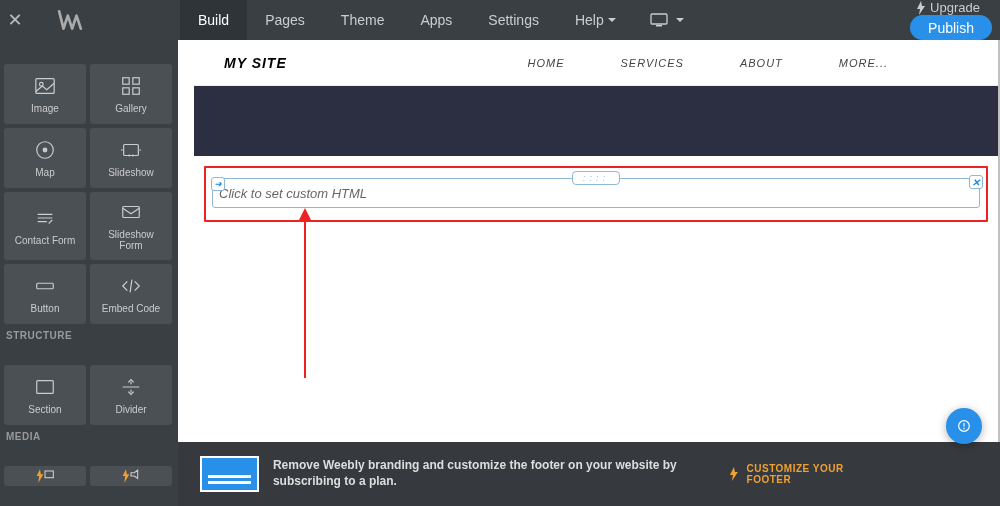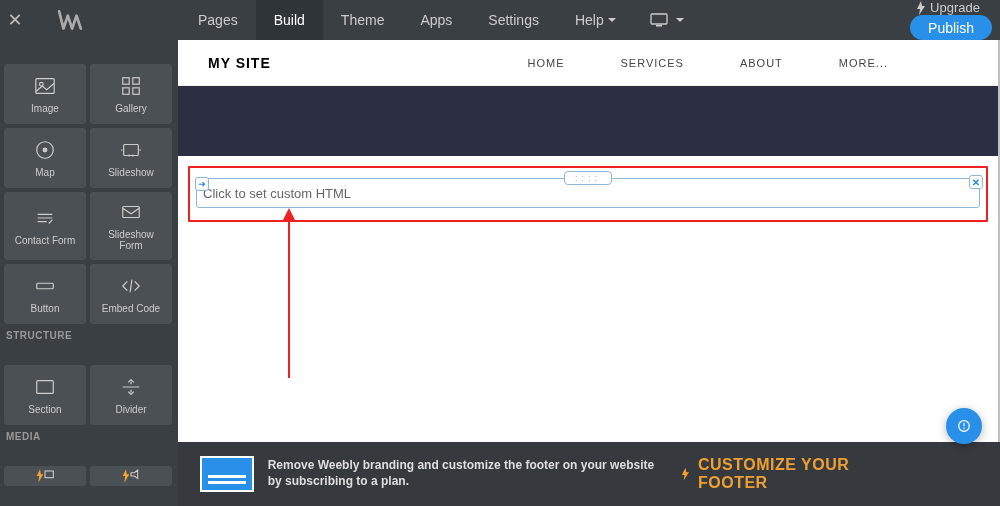--- a/index.html
+++ b/index.html
@@ -22,63 +22,63 @@
 
 .sidebar { position:absolute; top:40px; left:0; width:178px; bottom:0; background:#3a3f44; overflow:hidden; padding:4px;}
 .widget-grid { display:flex; flex-wrap:wrap; gap:4px;margin-top:20px;}
 .widget { width:82px; height:60px; background:#4b5055; border-radius:3px; display:flex; flex-direction:column; align-items:center; justify-content:center; color:#ccc; cursor:pointer;}
 .widget.h70{height:68px;}
 .widget svg{width:22px; height:22px; fill:none; stroke:#ccc; stroke-width:1.3;}
 .widget .wlabel{font-size:10px; margin-top:6px; text-align:center; line-height:1.1; color:#ccc;}
 .section-label{font-size:10px; color:#999; letter-spacing:0.5px; padding:6px 2px 4px; display:block; font-weight:bold;}
 
 
-.canvas { position:absolute; top:40px; left:178px; right:2px; height:412px; background:#c4b5fd; }
+.canvas { position:absolute; top:40px; left:194px; right:2px; height:412px; background:#c4b5fd;font-style:italic; }
 .site-nav { height:46px; background:#fff; display:flex; align-items:center; padding:0 30px; border-bottom:1px solid #eee;}
 .site-title { font-weight:bold; font-size:14px; letter-spacing:1px;}
 .site-menu { margin-left:auto; display:flex; gap:56px; padding-right:80px;}
 .site-menu-item{ font-size:11px; letter-spacing:1px; color:#444; cursor:pointer;}
 .site-hero { height:70px; background:#2b2f41; }
 .site-body { padding: 10px; background:#fff; position:relative; height:290px;}
 .highlight-box { border:2px solid #e22; padding:6px; border-radius:1px; position:relative; height:56px;}
 .html-el { border:1px solid #8fb7d6; border-radius:3px; height:30px; display:flex; align-items:center; padding:0 6px; position:relative; color:#666; font-size:13px; margin-top:4px;}
 .html-handle{position:absolute; top:-8px; left:50%; transform:translateX(-50%); background:#fff; border:1px solid #8fb7d6; border-radius:4px; padding:1px 10px; font-size:9px; color:#8fb7d6; letter-spacing:4px;}
 .html-left{position:absolute; left:-2px; top:-2px; width:14px; height:14px; background:#fff; border:1px solid #8fb7d6; border-radius:3px; display:flex; align-items:center; justify-content:center; font-size:9px; color:#1e88e5;}
 .html-close{position:absolute; right:-4px; top:-4px; width:14px; height:14px; background:#fff; border:1px solid #8fb7d6; border-radius:3px; display:flex; align-items:center; justify-content:center; font-size:10px; color:#1e88e5; font-weight:bold;}
 .arrow{position:absolute; width:2px; background:#e22; left:110px;}
 .arrow::before{content:""; position:absolute; top:-10px; left:-5px; border-bottom:12px solid #e22; border-left:6px solid transparent; border-right:6px solid transparent;}
 
 
 .footer { position:absolute; bottom:0; left:178px; right:0; height:64px; background:#363a3f; display:flex; align-items:center; padding:0 14px 0 22px; gap:14px;}
 .footer-thumb{ width:70px; height:36px; border:2px solid #fff; background:#2990ea; position:relative;}
 .footer-thumb::before{content:""; position:absolute; left:6px; right:6px; bottom:6px; height:3px; background:#fff;}
 .footer-thumb::after{content:""; position:absolute; left:6px; right:6px; bottom:12px; height:3px; background:#fff;}
 .footer-text{color:#ddd; font-size:12px; line-height:1.3; font-weight:bold;}
-.footer-cta{ margin-left:auto; color:#f0a030; font-size:16px; font-weight:bold; letter-spacing:0.5px; display:flex; align-items:center; gap:8px; padding-right: 120px;}
+.footer-cta{ margin-left:auto; color:#f0a030; font-size:10px; font-weight:bold; letter-spacing:0.5px; display:flex; align-items:center; gap:8px; padding-right: 120px;}
 
 
 .help-fab{ position:absolute; right:18px; bottom:62px; width:36px; height:36px; border-radius:50%; background:#2990ea; display:flex; align-items:center; justify-content:center; box-shadow:0 2px 8px rgba(0,0,0,.3);}
 .help-fab svg{width:16px;height:16px;fill:none;stroke:#fff;stroke-width:1.8;}
 
 
 .sb{position:absolute; top:40px; right:0; width:2px; height:412px; background:#c0c0c0;}
 </style>
 </head>
 <body>
 
 <div class="topbar">
   <div class="tb-close">✕</div>
   <div class="tb-logo">
     <svg viewBox="0 0 24 24">
         <path d="M2 4 L6 20 L10 8 L14 20 L18 8 L22 20" stroke="#aaa" stroke-width="2.5" fill="none" stroke-linecap="round" stroke-linejoin="round"></path>
       </svg>
   </div>
   <div class="tb-menu">
+    <div class="tb-item active">Build</div>
     <div class="tb-item">Pages</div>
-    <div class="tb-item active">Build</div>
     <div class="tb-item">Theme</div>
     <div class="tb-item">Apps</div>
     <div class="tb-item">Settings</div>
     <div class="tb-item caret">Help</div>
     <div class="tb-device caret">
       <svg width="18" height="14" viewBox="0 0 18 14">
           <rect x="1" y="1" width="16" height="10" rx="1" fill="none" stroke="#ccc" stroke-width="1.3"></rect>
           <rect x="6" y="12" width="6" height="1.5" fill="#ccc"></rect>
         </svg>
     </div>

